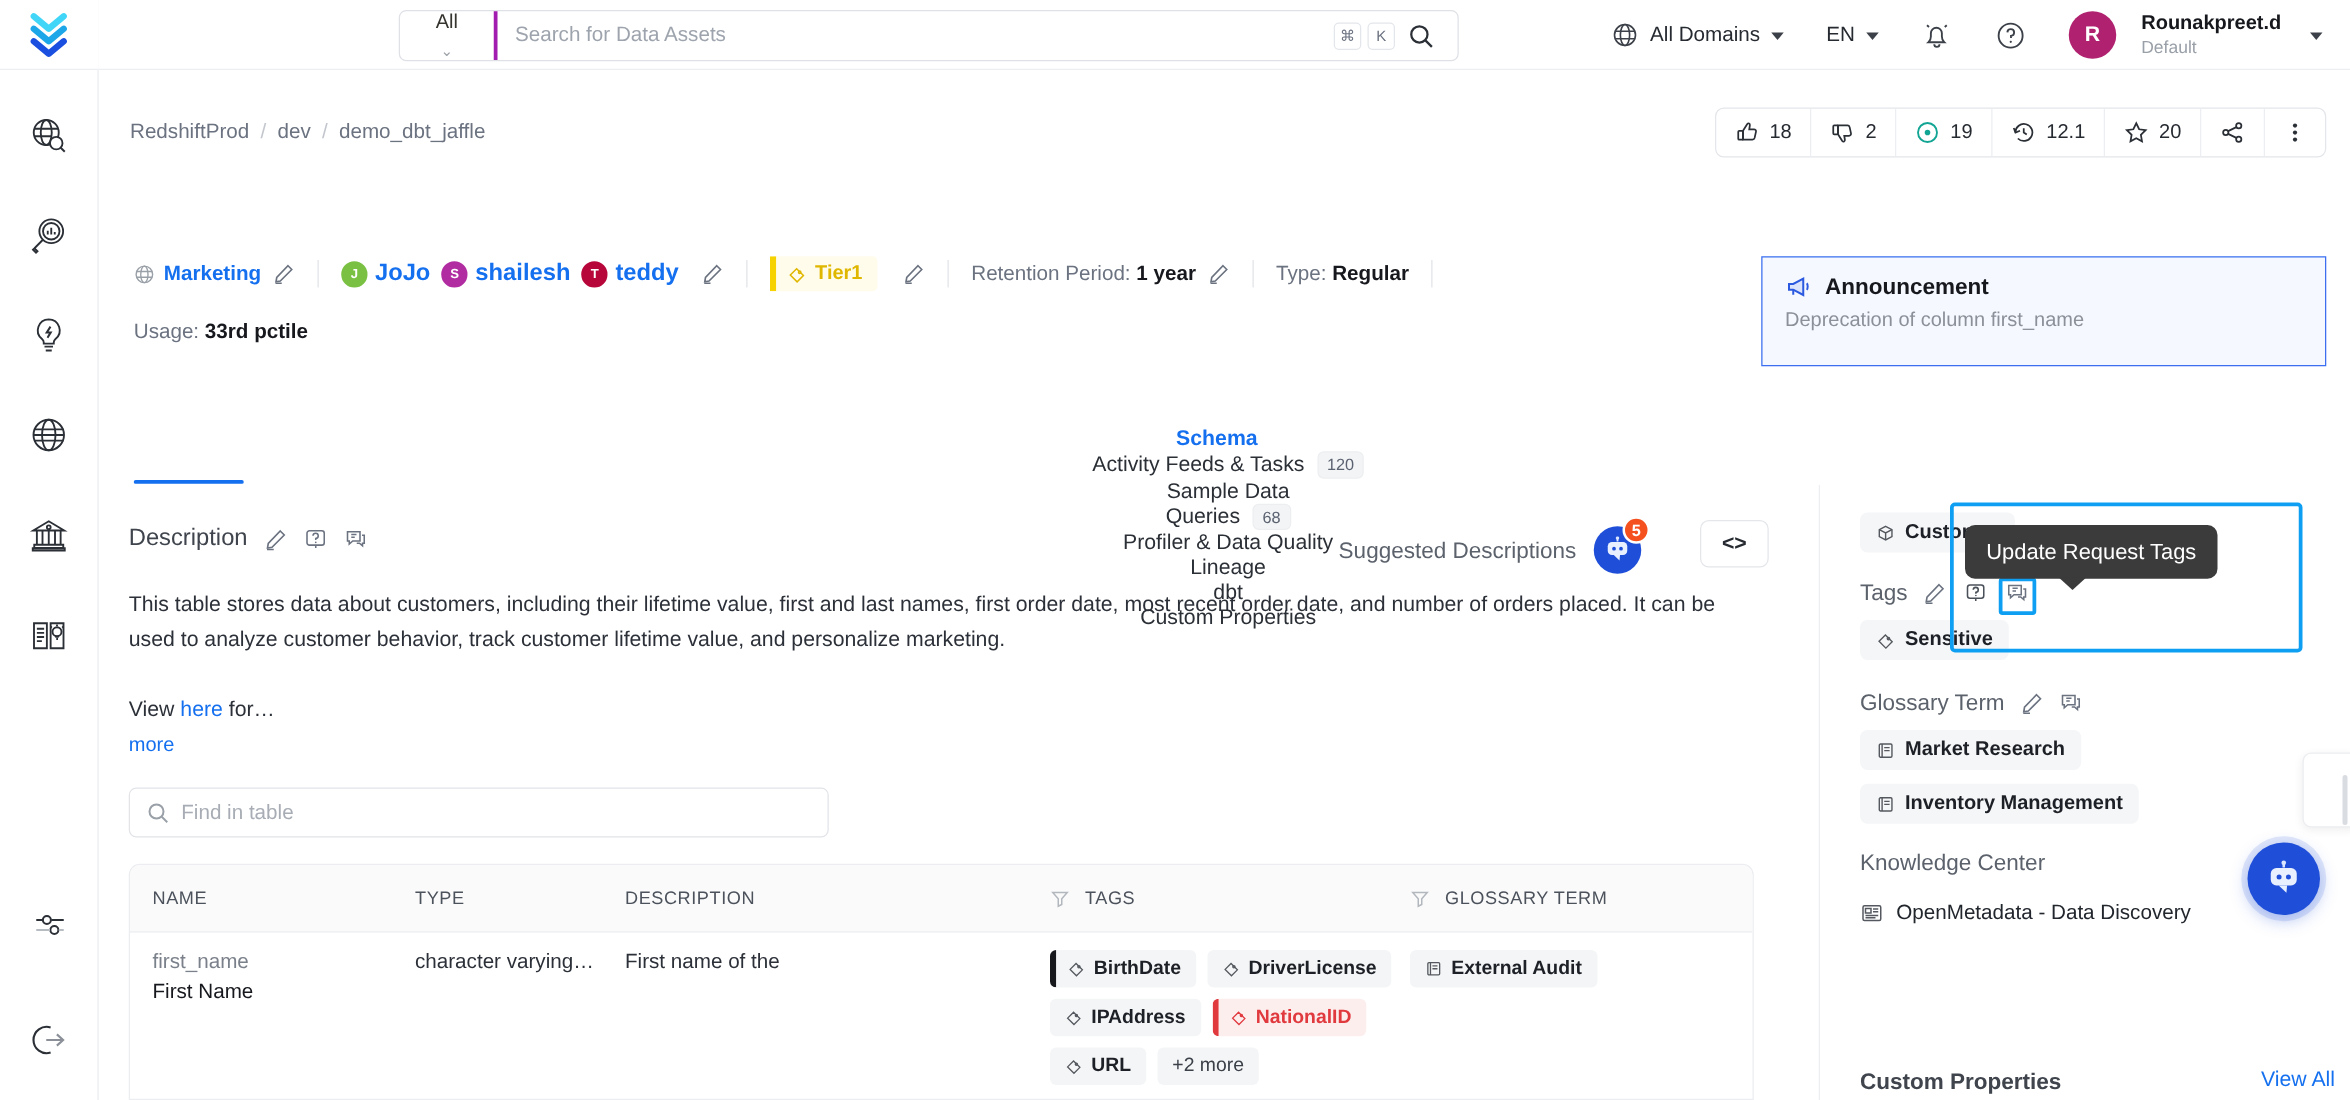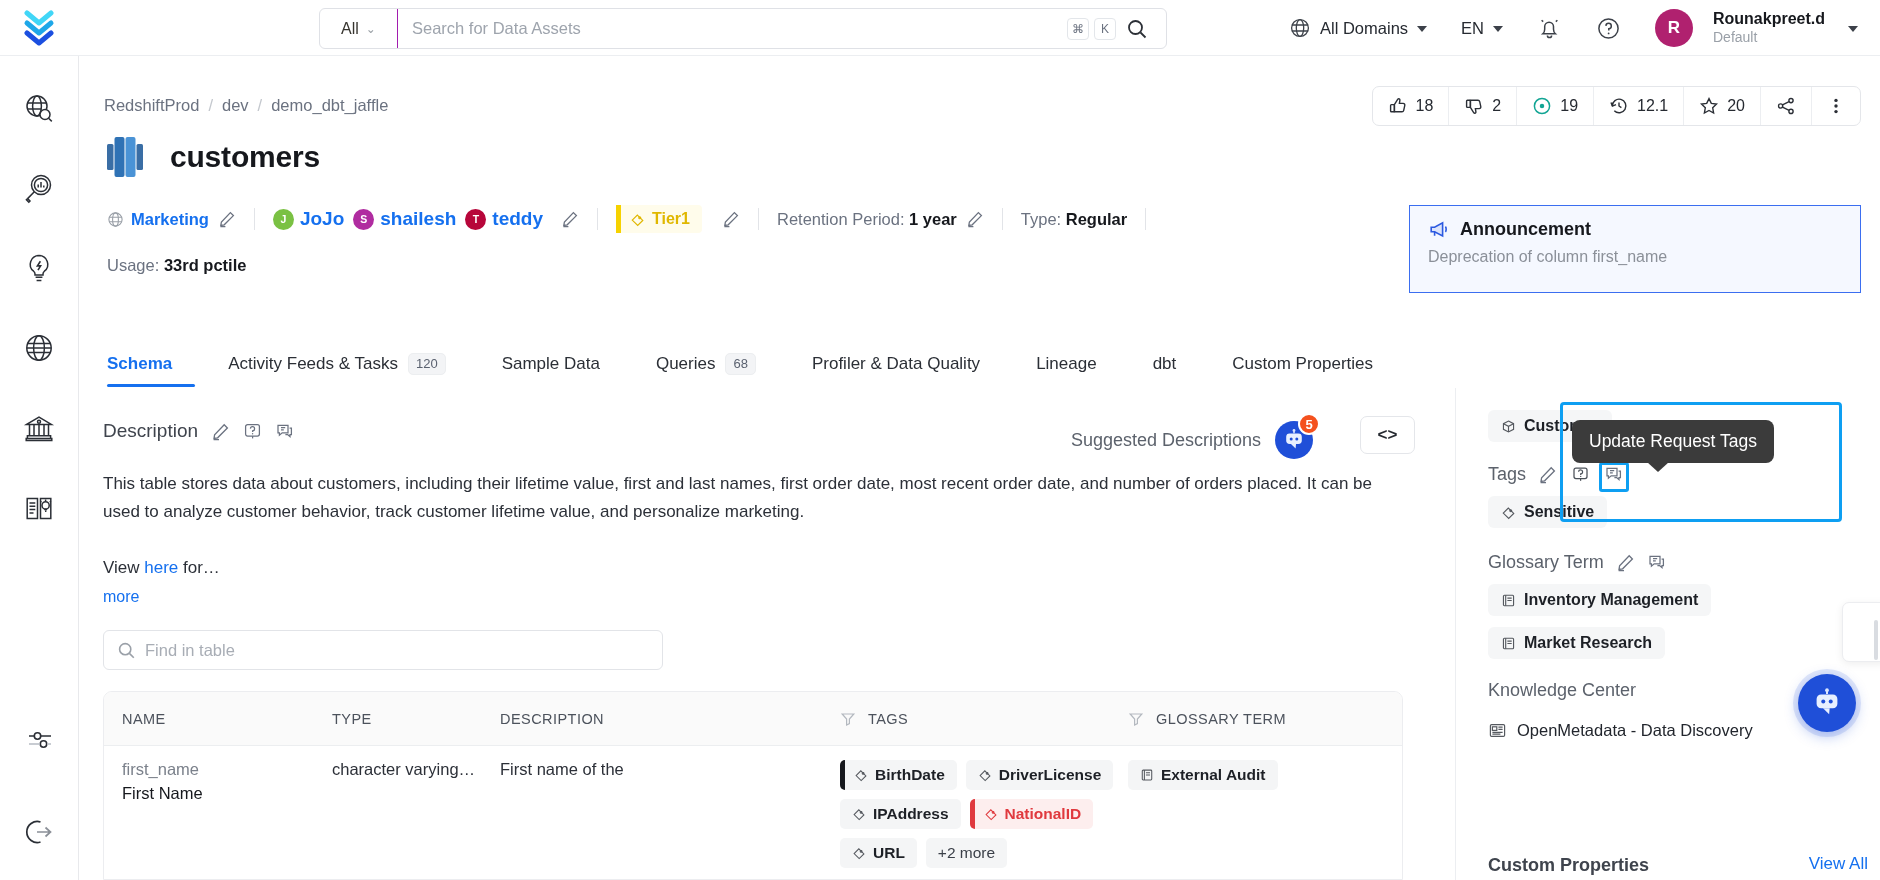--- a/index.html
+++ b/index.html
@@ -32,21 +32,21 @@
     position:absolute; left:79px; top:0; right:0; height:56px;
     background:#fff; border-bottom:1px solid #eceef1;
     display:flex; align-items:center;
   }
   .searchwrap {
     position:absolute; left:240px; top:8px; width:848px; height:41px;
     border:1px solid #dfe1e6; border-radius:6px; display:flex; align-items:center; background:#fff;
   }
   .search-scope {
     width:78px; height:39px; display:flex; align-items:center; justify-content:center; gap:7px;
-    border-right:1px solid #a21caf; font-size:16px; color:#37352f; cursor:pointer;
+    border-right:3px solid #a21caf; font-size:16px; color:#37352f; cursor:pointer;flex-direction:column;
   }
   .search-scope .cv { color:#9aa0a6; font-size:12px; }
   .search-input {
     flex:1; height:39px; border:0; outline:none; padding:0 14px; font-size:16.5px;
     color:#1f2937; font-family:inherit; background:transparent;
   }
   .search-input::placeholder { color:#9ea4ad; }
   .kbd-wrap { display:flex; align-items:center; gap:5px; padding-right:10px;}
   .kbd {
     min-width:22px; height:22px; border:1px solid #e3e6ea; border-radius:4px;
@@ -104,21 +104,21 @@
 
   
   .announce {
     position:absolute; right:19px; top:149px; width:452px; height:88px;
     border:1.6px solid #3b6ef0; border-radius:0; background:#f5f8ff; padding:13px 18px;
   }
   .an-head { display:flex; align-items:center; gap:10px; font-size:18px; font-weight:700; color:#16181d; }
   .an-body { margin-top:8px; font-size:16px; color:#8b9099; }
 
   
-  .tabs { position:absolute; left:24px; top:285px; right:18px; height:46px; display:flex; align-items:center; gap:12px; }
+  .tabs { position:absolute; left:24px; top:285px; right:18px; height:46px; display:flex; align-items:center; gap:0;flex-direction:column; }
   .tab { display:flex; align-items:center; gap:10px; padding:0 22px; height:44px; font-size:17px; color:#2b2f36; cursor:pointer; white-space:nowrap;}
   .tab:first-child { padding-left:4px; }
   .tab.active { color:#1570ef; font-weight:700; }
   .tab .cnt {
     background:#f3f4f6; border:1px solid #eceef0; color:#5b6270; border-radius:5px;
     font-size:13px; padding:2px 7px; line-height:1.2;
   }
   .tab-underline { position:absolute; left:28px; top:328px; width:88px; height:3px; background:#1570ef; border-radius:2px; }
 
   
@@ -357,31 +357,20 @@
   <div class="content">
 
     <div class="breadcrumb">
       <span>RedshiftProd</span>
       <span class="sep">/</span>
       <span>dev</span>
       <span class="sep">/</span>
       <span>demo_dbt_jaffle</span>
     </div>
 
-    <div class="titlerow">
-      <span class="title-ico">
-        <svg width="47" height="46" viewBox="0 0 47 46">
-          <rect x="3" y="10" width="6.5" height="26" rx="1.5" fill="#3a6ea5"></rect>
-          <rect x="10.5" y="3" width="10" height="40" rx="2" fill="#2f72b5"></rect>
-          <rect x="21.5" y="3" width="10" height="40" rx="2" fill="#4a93d6"></rect>
-          <rect x="32.5" y="10" width="6.5" height="26" rx="1.5" fill="#3a6ea5"></rect>
-        </svg>
-      </span>
-      <span class="page-title">customers</span>
-    </div>
 
     <div class="metarow">
       <span class="domain-chip">
         <svg width="17" height="17" viewBox="0 0 17 17" fill="none" stroke="#9aa0a8" stroke-width="1.1">
           <circle cx="8.5" cy="8.5" r="6.6"></circle>
             <ellipse cx="8.5" cy="8.5" rx="2.9" ry="6.6"></ellipse>
             <path d="M2.2 6.2h12.6M2.2 10.8h12.6"></path>
         </svg>
         <span>Marketing</span>
       </span>
@@ -756,28 +745,28 @@
                   <path d="M6 5.6h4.2M6 7.8h2.8"></path>
                 <path d="M14.6 6.2h1.8v6.4h-1.4v2l-2.4-2h-2.2"></path>
               </svg>
             </span>
           </div>
           <div><span class="rp-chip">
             <svg width="15" height="15" viewBox="0 0 16 16" fill="none" stroke="#55595f" stroke-width="1.2">
               <rect x="2.6" y="2.4" width="10.8" height="11.2" rx="1"></rect>
                   <path d="M5 2.4v11.2M6.8 5.4h4.6M6.8 8h4.6"></path>
             </svg>
-            <span>Inventory Management</span>
+            <span>Market Research</span>
           </span></div>
           <div><span class="rp-chip">
             <svg width="15" height="15" viewBox="0 0 16 16" fill="none" stroke="#55595f" stroke-width="1.2">
               <rect x="2.6" y="2.4" width="10.8" height="11.2" rx="1"></rect>
                   <path d="M5 2.4v11.2M6.8 5.4h4.6M6.8 8h4.6"></path>
             </svg>
-            <span>Market Research</span>
+            <span>Inventory Management</span>
           </span></div>
         </div>
 
         <div style="position:absolute; left:32px; top:292px;">
           <div class="rp-sec-title">Knowledge Center</div>
           <div style="display:flex; align-items:center; gap:10px; margin-top:20px;">
             <svg width="19" height="19" viewBox="0 0 19 19" fill="none" stroke="#55595f" stroke-width="1.2">
               <rect x="2.4" y="3.6" width="14.2" height="11.8" rx="1.2"></rect>
               <rect x="4.4" y="5.8" width="4.4" height="3.6"></rect>
               <path d="M10.4 6.2h4.2M10.4 8.4h4.2M4.4 11.4h10.2M4.4 13.2h8"></path>

